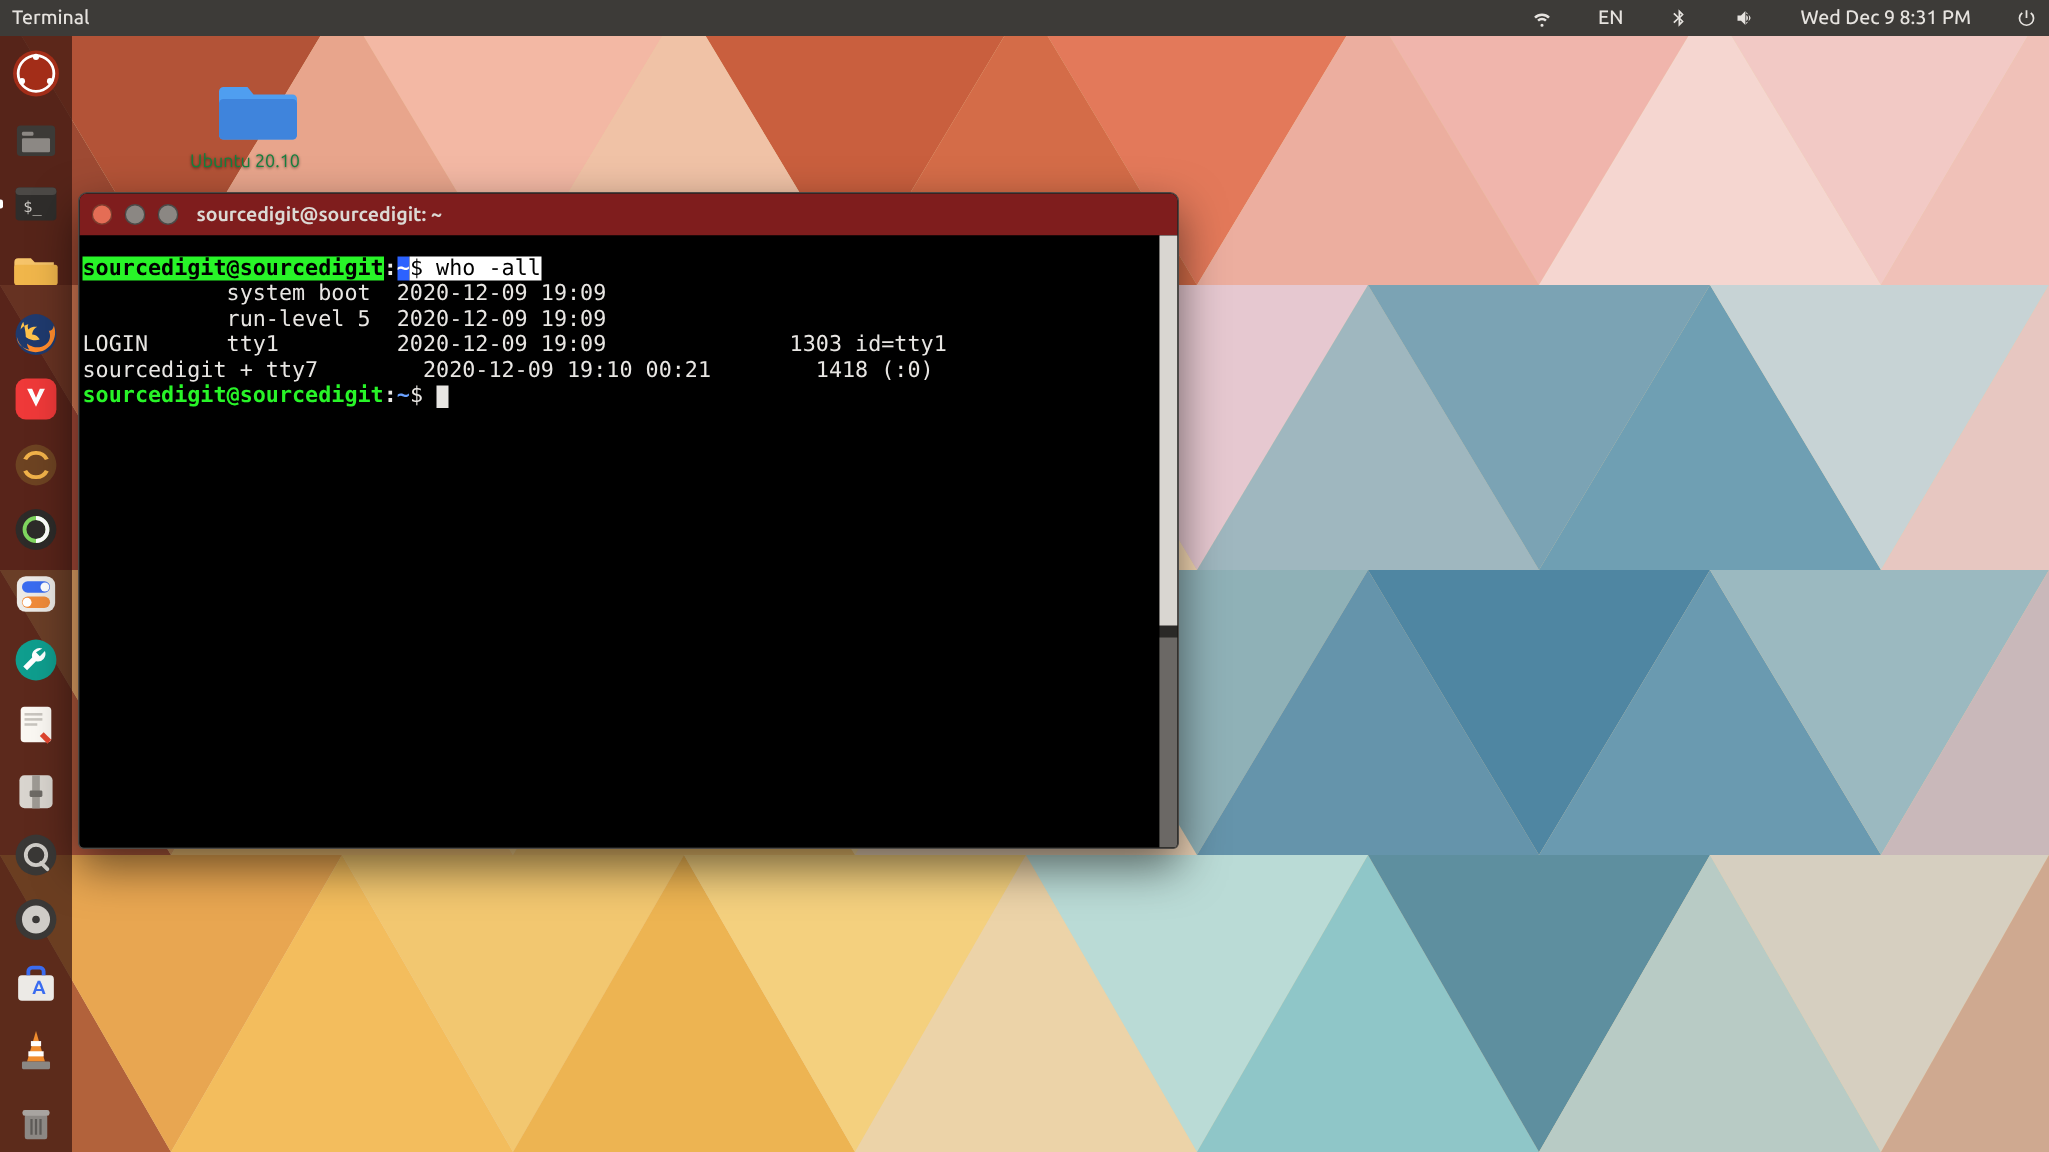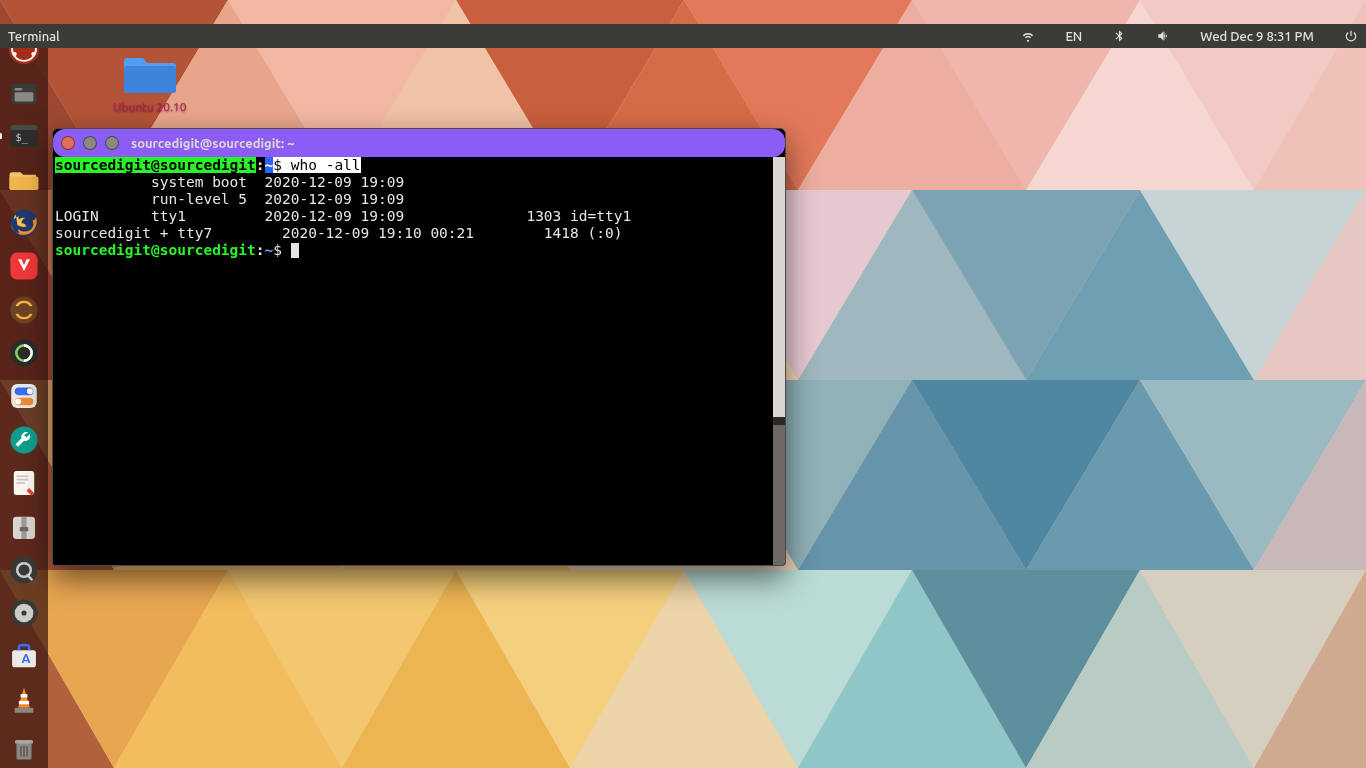--- a/index.html
+++ b/index.html
@@ -7,21 +7,21 @@
   body { position:relative; }
 
   
   .wallpaper { position:absolute; inset:0; }
   .wallpaper svg { width:100%; height:100%; display:block; }
 
   
   .topbar { position:absolute; top:0; left:0; right:0; height:24px;
             background:#3d3b38; color:#e6e3df; font-size:13px;
             display:flex; align-items:center; padding:0 8px;
-            font-weight:500; z-index:50;margin-top:24px; }
+            font-weight:500; z-index:50; }
   .topbar .spacer { flex:1; }
   .topbar .seg { display:flex; align-items:center; gap:30px; }
   .topbar .seg span, .topbar .seg svg { display:inline-flex; align-items:center; }
   .topbar svg { width:14px; height:14px; fill:#e6e3df; }
 
   
   .launcher { position:absolute; top:24px; left:0; bottom:0; width:48px;
               background:rgba(58,22,15,0.72); z-index:40;
               display:flex; flex-direction:column; align-items:center;
               padding-top:6px; gap:5px; }
@@ -31,49 +31,49 @@
   .launcher .tile.active::before{
       content:""; position:absolute; left:-5px; top:50%; transform:translateY(-50%);
       width:3px; height:6px; background:#fff; border-radius:2px;
   }
   .launcher .tile svg { width:34px; height:34px; }
   .launcher .gap { flex:1; }
   .launcher .trash svg { width:30px; height:30px; }
 
   
   .desktop-icon { position:absolute; top:48px; left:100px; width:100px;
-                  text-align:center; color:#be185d; font-size:12px;
+                  text-align:right; color:#15803d; font-size:12px;
                   text-shadow:0 1px 2px rgba(0,0,0,.6); z-index:30;}
   .desktop-icon svg { width:56px; height:48px; }
   .desktop-icon .lbl { margin-top:2px; }
 
   
   .termwin { position:absolute; top:128px; left:52px; width:734px; height:438px;
              background:#000; border:1px solid #4b4845; border-radius:6px 6px 4px 4px;
              box-shadow:0 12px 30px rgba(0,0,0,.55); overflow:hidden; z-index:45;}
-  .termwin .titlebar { height:28px; background:#8b5cf6; color:#dcd9d4;
+  .termwin .titlebar { height:28px; background:#7f1d1d; color:#dcd9d4;
                        display:flex; align-items:center; padding:0 8px; gap:8px;
-                       font-size:13px; font-weight:600;border-radius:12px;}
+                       font-size:13px; font-weight:600;}
   .wbtn { width:14px; height:14px; border-radius:50%; border:1px solid rgba(0,0,0,.45);
           display:inline-block; }
   .wbtn.close{ background:#e46d55;}
   .wbtn.min  { background:#8b8783;}
   .wbtn.max  { background:#8b8783;}
   .termwin .title { margin-left:4px; }
   .termwin .body { position:absolute; top:28px; left:0; right:0; bottom:0;
                    background:#000; padding:0;}
   .termwin .scroll { position:absolute; right:0; top:0; bottom:0; width:12px;
                      background:#2a2927;}
   .termwin .scroll .thumb-top { position:absolute; top:0; left:0; right:0; height:260px;
                                 background:#d9d6d1; }
   .termwin .scroll .thumb-bot { position:absolute; bottom:0; left:0; right:0; height:140px;
                                 background:#6b6865; }
 
   .term { font-family:"DejaVu Sans Mono","Ubuntu Mono",monospace; font-size:14.5px;
-          line-height:17px; color:#e8e6e3; white-space:pre; padding:0 2px;}
+          line-height:17px; color:#e8e6e3; white-space:pre; padding:14px 2px;}
   .pr-user { background:#28f428; color:#000; font-weight:bold;}
   .pr-user-n{ color:#28f428; font-weight:bold;}
   .pr-colon{ color:#e8e6e3; font-weight:bold;}
   .pr-tilde-hl{ background:#2c62ff; color:#fff; font-weight:bold;}
   .pr-tilde{ color:#6aa1ff; font-weight:bold;}
   .cmdsel { background:#fff; color:#000; }
   .cursor { display:inline-block; width:8px; height:15px; background:#e8e6e3;
             vertical-align:text-bottom;}
 </style>
 </head>

